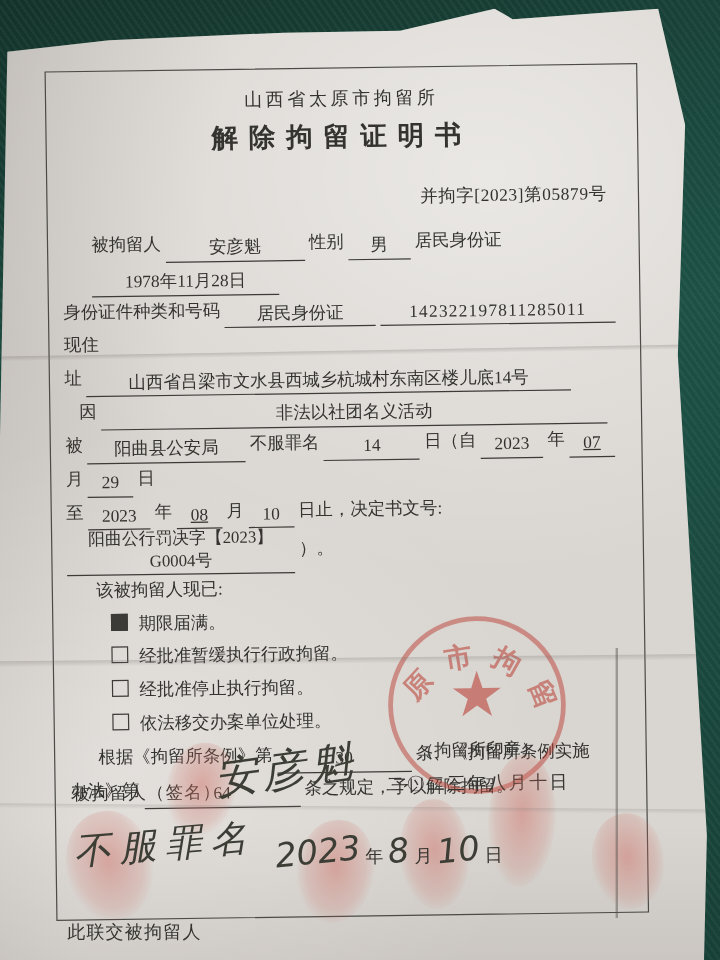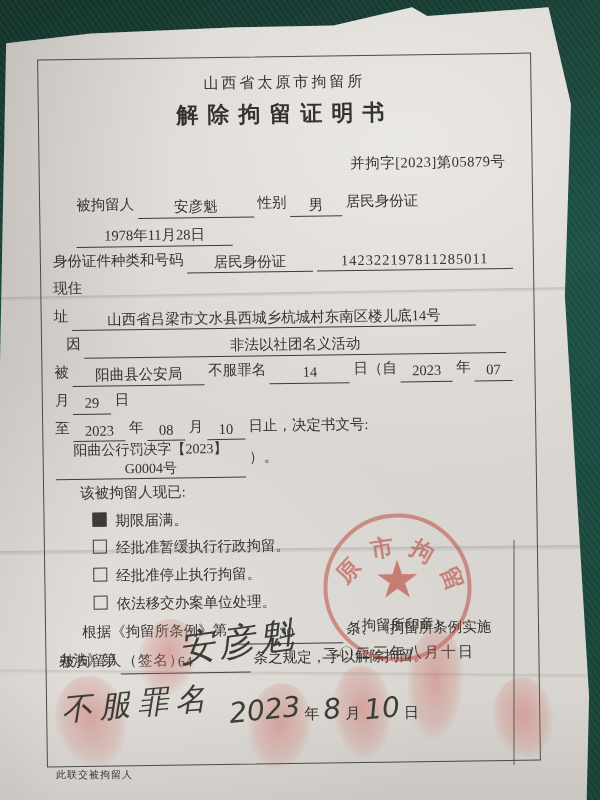--- a/index.html
+++ b/index.html
@@ -39,21 +39,21 @@
     font-size:22px;font-weight:bold;letter-spacing:9px;}
   .docno{position:absolute;top:98px;right:26px;font-size:14.5px;letter-spacing:0.5px;}
   .formflow{position:absolute;top:132px;left:12px;right:10px;font-size:14.5px;line-height:1.92;}
   .formflow p{margin:0;}
   .u{display:inline-block;border-bottom:1.4px solid #3c3b38;text-align:center;
      padding:0 4px;line-height:1.35;vertical-align:bottom;}
   .w-name{min-width:108px;} .w-sex{min-width:44px;} .w-birth{min-width:148px;}
   .w-idtype{min-width:118px;} .w-idno{min-width:188px;letter-spacing:1px;}
   .w-addr{min-width:396px;} .w-reason{min-width:414px;}
   .w-auth{min-width:124px;} .w-days{min-width:72px;}
-  .w-yr{min-width:44px;} .w-mo{min-width:30px;} .w-dy{min-width:30px;}
+  .w-yr{min-width:44px;} .w-mo{min-width:30px;text-decoration:underline;} .w-dy{min-width:30px;}
   .w-art1{min-width:104px;} .w-art2{min-width:122px;}
   .decblock{display:inline-block;border-bottom:1.4px solid #3c3b38;text-align:center;
      padding:0 6px;line-height:1.3;vertical-align:middle;min-width:178px;font-size:14px;}
   .indent1{padding-left:24px;} .indent2{padding-left:12px;} .indent3{padding-left:36px;}
   .cbx{display:inline-block;width:12px;height:12px;border:1.6px solid #3c3b38;
     margin-right:9px;vertical-align:-1px;}
   .cbx.filled{background:#3c3b38;}
   .stamp{position:absolute;left:278px;top:458px;width:148px;height:148px;opacity:0.82;}
   .stamp-ring{position:absolute;inset:0;border:4px solid rgba(186,62,52,0.60);border-radius:50%;}
   .stamp-star{position:absolute;left:0;top:40px;width:100%;text-align:center;
@@ -73,21 +73,21 @@
   .hand-date{position:absolute;top:636px;left:178px;font-size:15px;z-index:3;white-space:nowrap;}
   .hand-date .hd{font-size:28px;transform:rotate(-5deg);display:inline-block;margin:0 4px;}
   .fp{position:absolute;border-radius:50% 46% 52% 48%;pointer-events:none;z-index:2;
     background:radial-gradient(ellipse at 50% 45%, rgba(205,108,98,0.48), rgba(205,108,98,0.20) 55%, transparent 74%);}
   .fp1{left:92px;top:560px;width:58px;height:78px;transform:rotate(10deg);}
   .fp2{left:8px;top:616px;width:72px;height:92px;transform:rotate(-12deg);}
   .fp3{left:200px;top:626px;width:64px;height:86px;transform:rotate(6deg);}
   .fp4{left:286px;top:610px;width:58px;height:92px;transform:rotate(-4deg);}
   .fp5{left:360px;top:574px;width:56px;height:110px;transform:rotate(3deg);}
   .fp6{left:446px;top:624px;width:60px;height:80px;transform:rotate(-8deg);}
-  .footer{position:absolute;left:62px;top:768px;font-size:10px;letter-spacing:1px;color:#34332f;}
+  .footer{position:absolute;left:62px;top:768px;font-size:15px;letter-spacing:1px;color:#34332f;}
 </style>
 </head>
 <body>
 
 <div class="paper">
 
   <div class="docbox">
 
     <div class="org">山西省太原市拘留所</div>
     <div class="title">解除拘留证明书</div>

